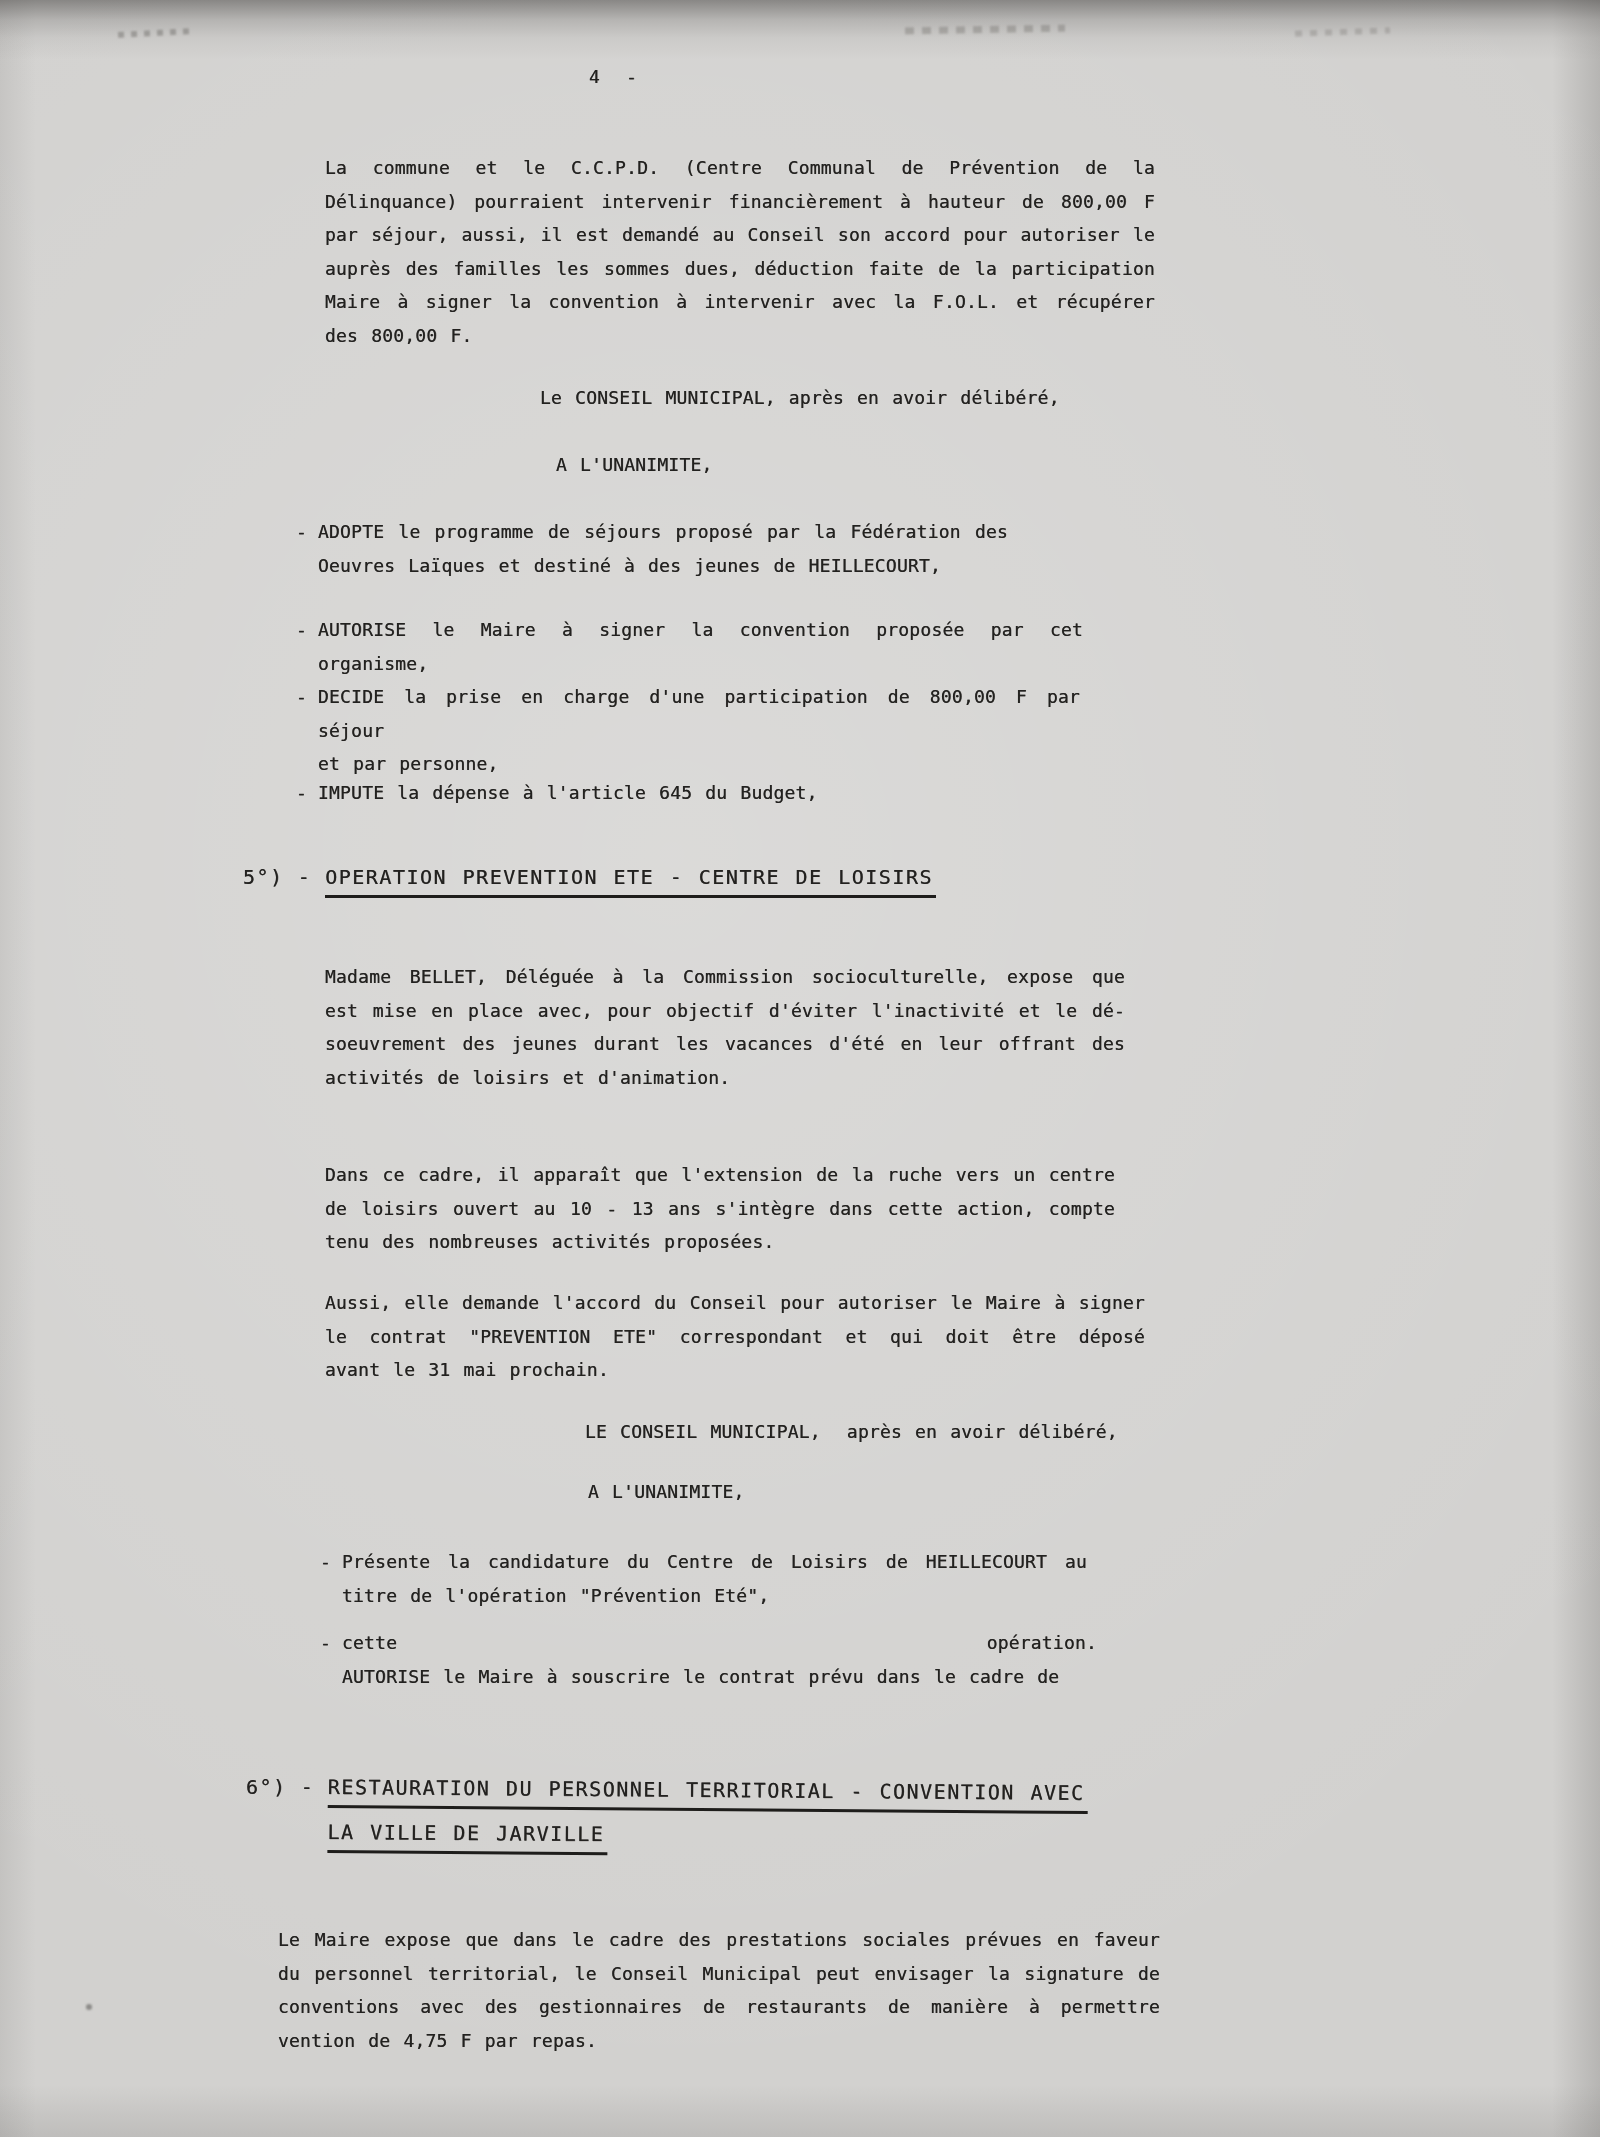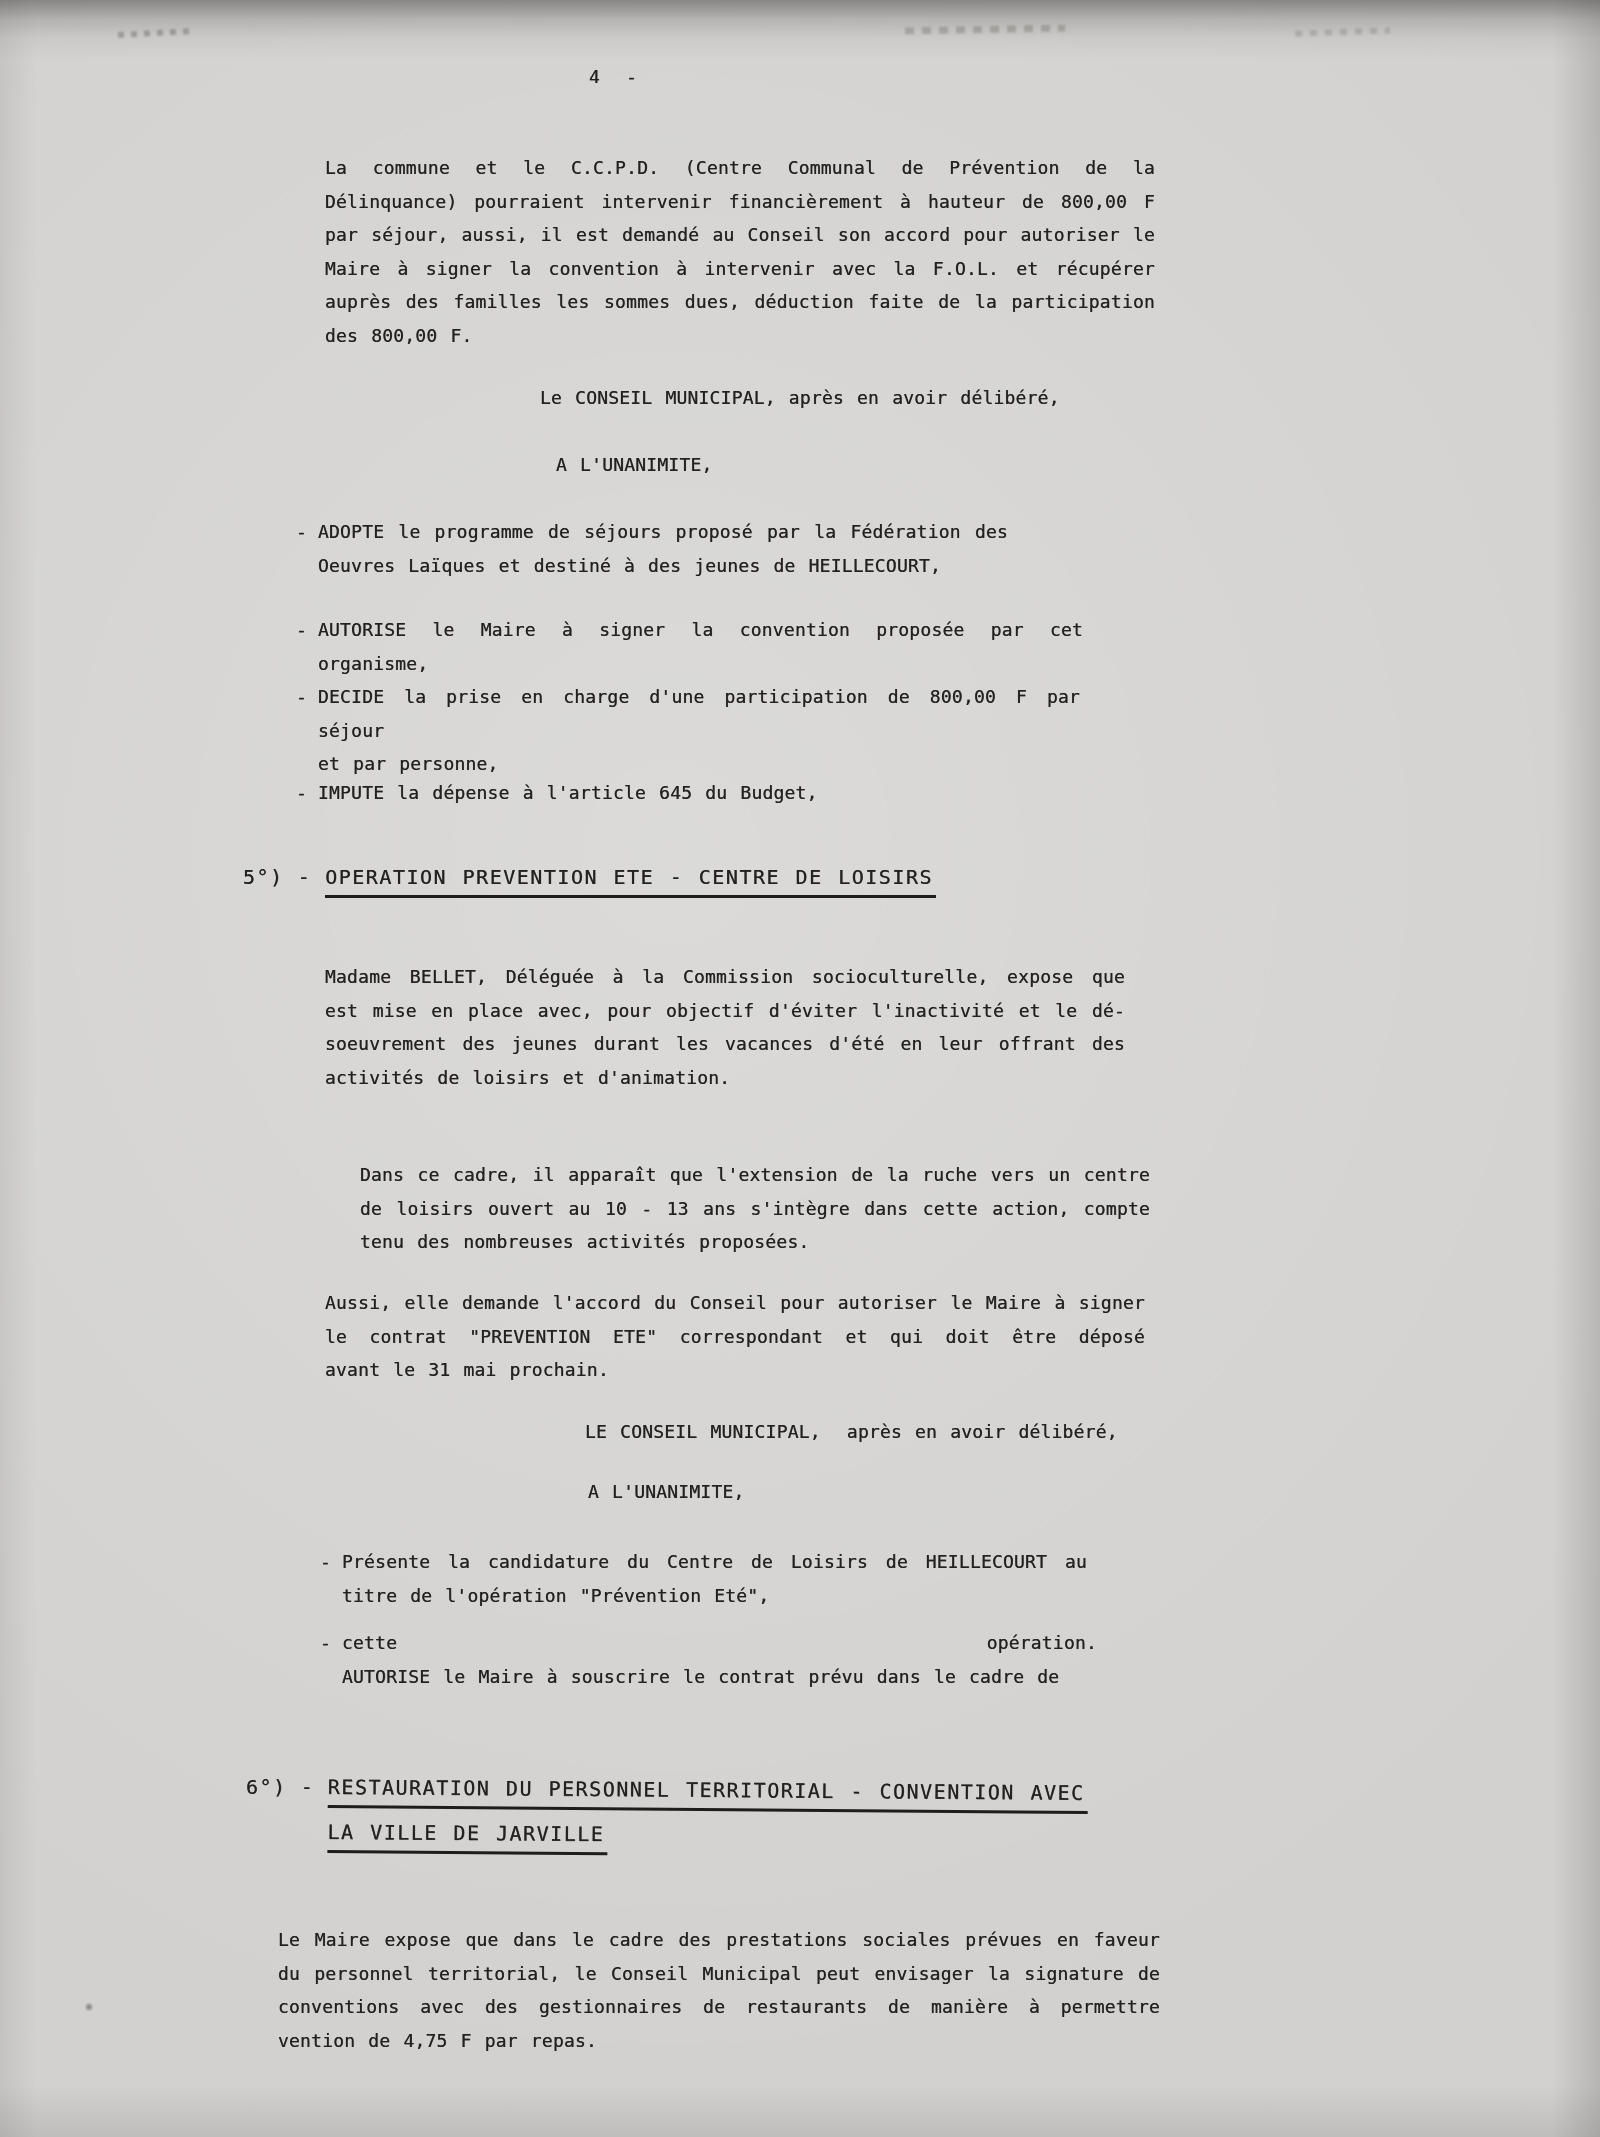--- a/index.html
+++ b/index.html
@@ -62,22 +62,22 @@
   <div class="artifact a2"></div>
   <div class="artifact a3"></div>
   <div class="artifact a4"></div>
 
   <div class="txt scalar" style="top:60px;left:589px;">4  -</div>
 
   <div class="txt para" style="top:151px;left:325px;width:830px;">
       <div class="bl">La commune et le C.C.P.D. (Centre Communal de Prévention de la</div>
       <div class="bl">Délinquance) pourraient intervenir financièrement à hauteur de 800,00 F</div>
       <div class="bl">par séjour, aussi, il est demandé au Conseil son accord pour autoriser le</div>
+      <div class="bl">auprès des familles les sommes dues, déduction faite de la participation</div>
       <div class="bl">Maire à signer la convention à intervenir avec la F.O.L. et récupérer</div>
-      <div class="bl">auprès des familles les sommes dues, déduction faite de la participation</div>
       <div class="bl">des 800,00 F.</div>
     </div>
 
   <div class="txt scalar" style="top:381px;left:540px;">Le CONSEIL MUNICIPAL, après en avoir délibéré,</div>
 
   <div class="txt scalar" style="top:448px;left:556px;">A L'UNANIMITE,</div>
 
   <div class="txt decision" style="top:515px;left:296px;width:690px;">
     <span class="marker">-</span>
     <div class="dlines">
@@ -116,21 +116,21 @@
       </div>
   </div>
 
   <div class="txt para" style="top:960px;left:325px;width:800px;">
       <div class="bl">Madame BELLET, Déléguée à la Commission socioculturelle, expose que</div>
       <div class="bl">est mise en place avec, pour objectif d'éviter l'inactivité et le dé-</div>
       <div class="bl">soeuvrement des jeunes durant les vacances d'été en leur offrant des</div>
       <div class="bl">activités de loisirs et d'animation.</div>
     </div>
 
-  <div class="txt para" style="top:1158px;left:325px;width:790px;margin-left:35px;">
+  <div class="txt para" style="top:1158px;left:325px;width:790px;">
       <div class="bl">Dans ce cadre, il apparaît que l'extension de la ruche vers un centre</div>
       <div class="bl">de loisirs ouvert au 10 - 13 ans s'intègre dans cette action, compte</div>
       <div class="bl">tenu des nombreuses activités proposées.</div>
     </div>
 
   <div class="txt para" style="top:1286px;left:325px;width:820px;">
       <div class="bl">Aussi, elle demande l'accord du Conseil pour autoriser le Maire à signer</div>
       <div class="bl">le contrat "PREVENTION ETE" correspondant et qui doit être déposé</div>
       <div class="bl">avant le 31 mai prochain.</div>
     </div>

